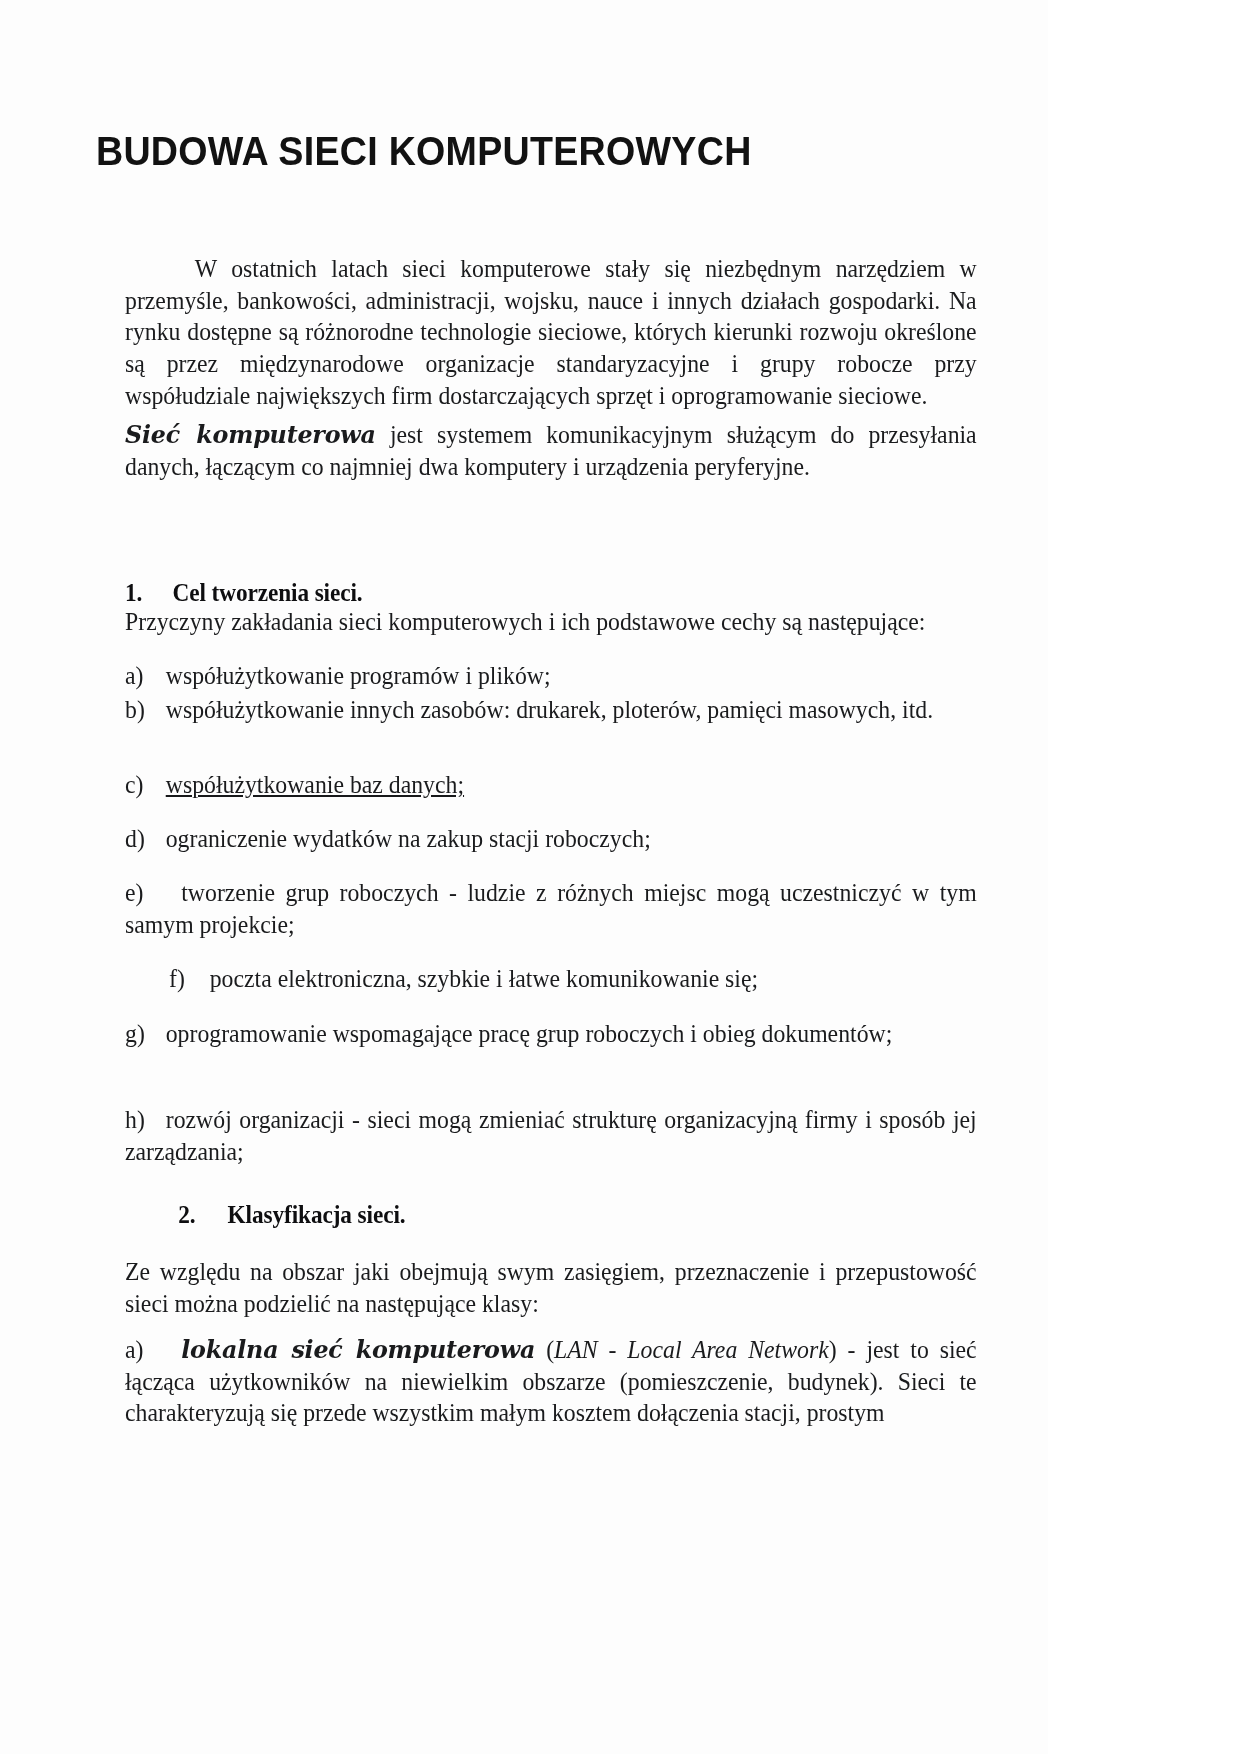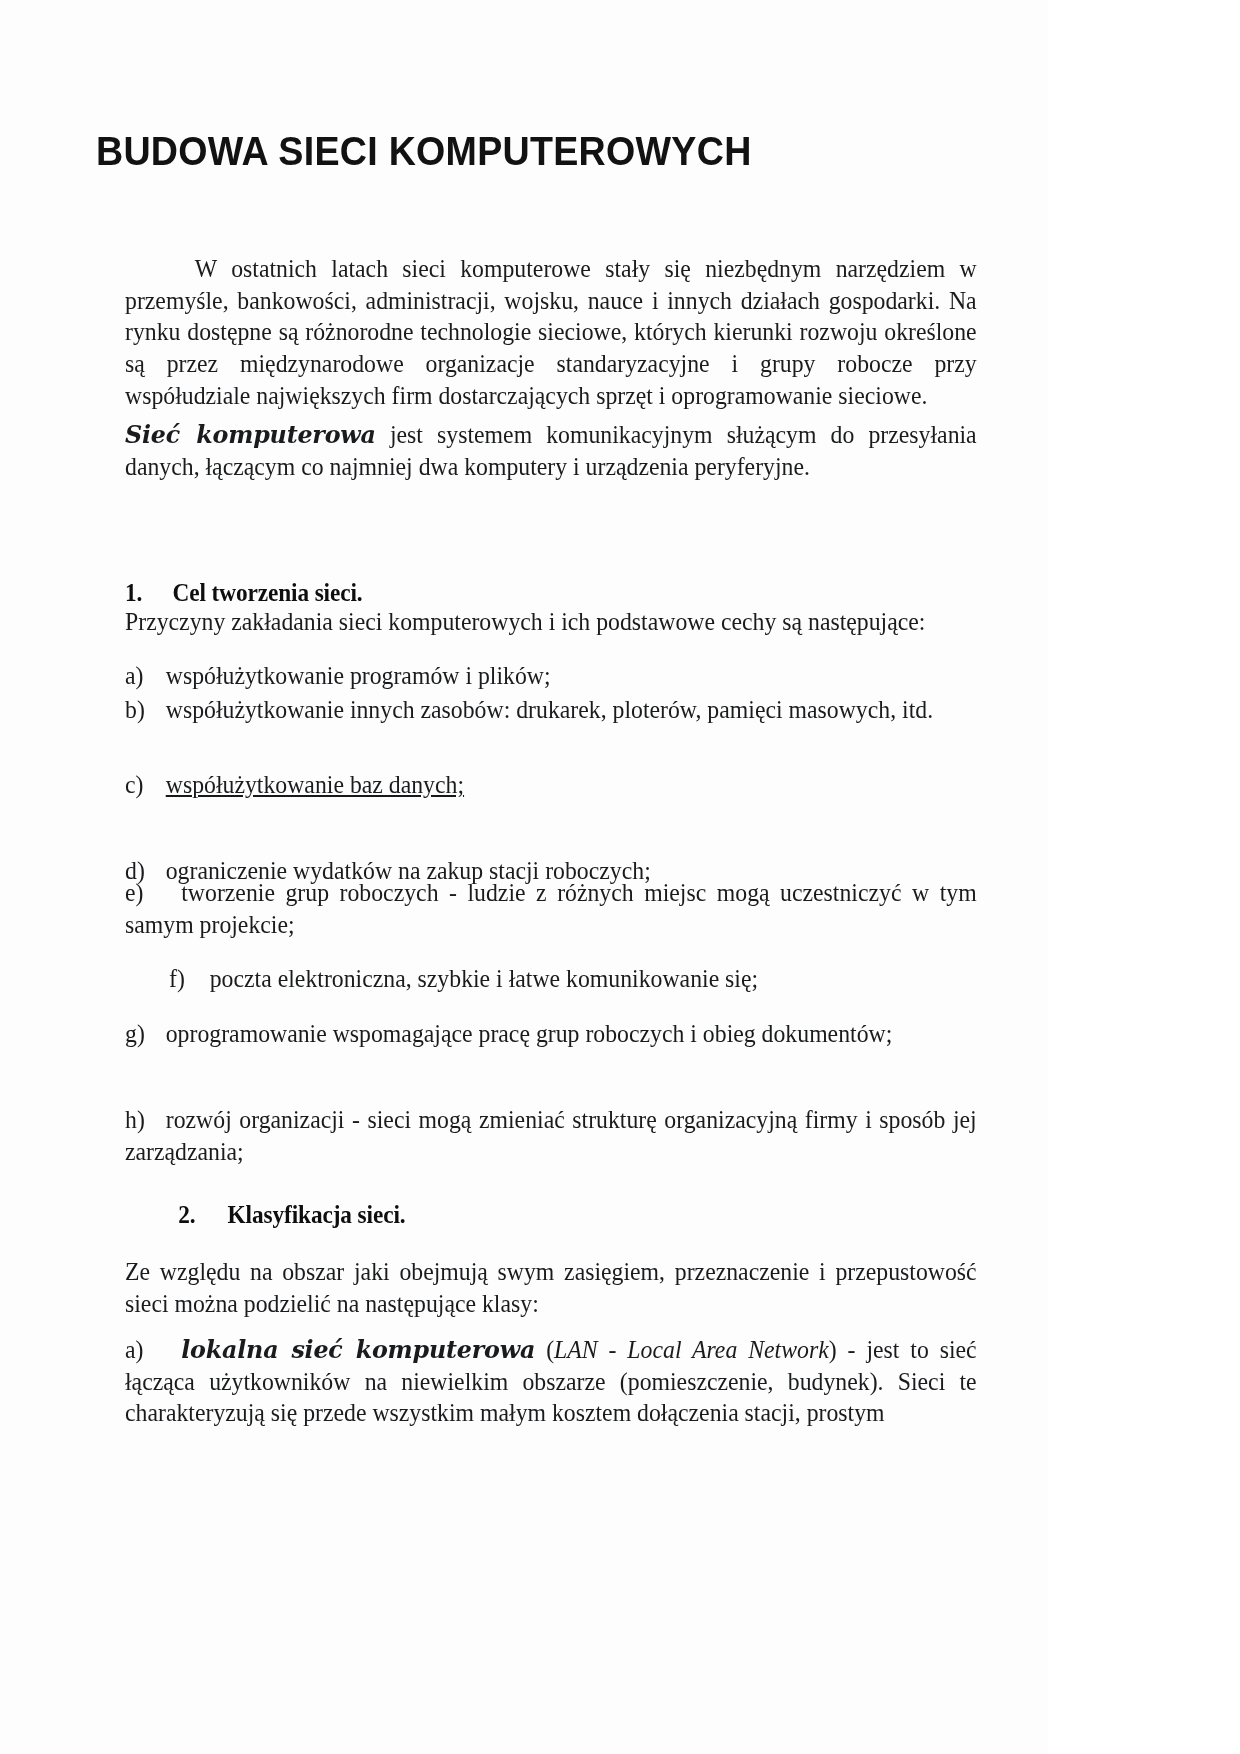--- a/index.html
+++ b/index.html
@@ -135,21 +135,21 @@
     </div>
 
     <div class="blk" style="top:694px;">
       <p class="list-item"><span class="marker">b)</span><span>współużytkowanie innych zasobów: drukarek, ploterów, pamięci masowych, itd.</span></p>
     </div>
 
     <div class="blk" style="top:769px;text-decoration:underline;">
       <p class="list-item"><span class="marker">c)</span><span>współużytkowanie baz danych;</span></p>
     </div>
 
-    <div class="blk" style="top:823px;margin-top:32px;">
+    <div class="blk" style="top:823px;">
       <p class="list-item"><span class="marker">d)</span><span>ograniczenie wydatków na zakup stacji roboczych;</span></p>
     </div>
 
     <div class="blk" style="top:877px;">
       <p class="list-item"><span class="marker wide">e)</span><span>tworzenie grup roboczych - ludzie z różnych miejsc mogą uczestniczyć w tym samym projekcie;</span></p>
     </div>
 
     <div class="blk" style="top:963px;margin-left:44px;">
       <p class="list-item"><span class="marker">f)</span><span>poczta elektroniczna, szybkie i łatwe komunikowanie się;</span></p>
     </div>

